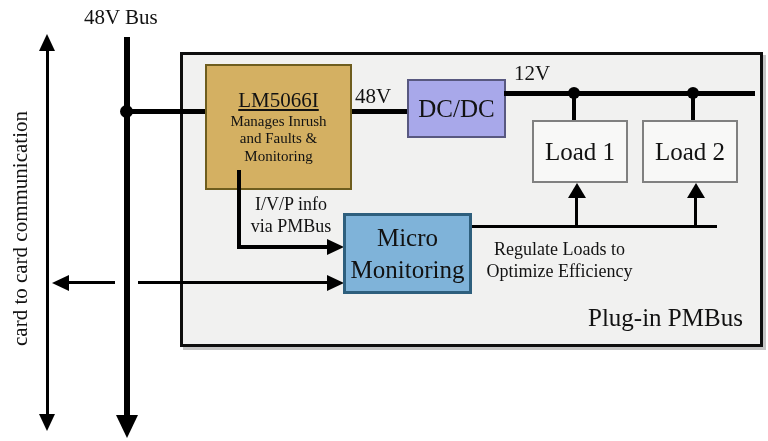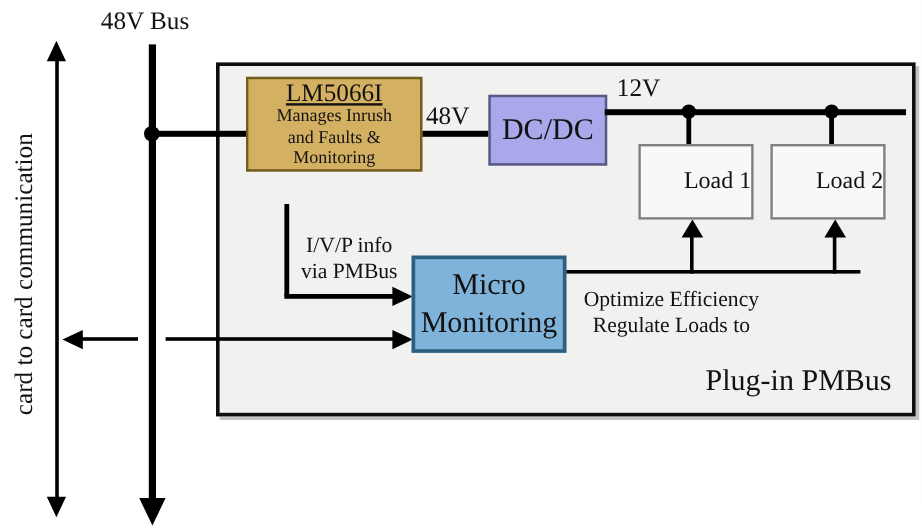--- a/index.html
+++ b/index.html
@@ -16,21 +16,21 @@
     border: 3px solid var(--card-border, #0e0e0e);
     box-shadow: 3px 3px 0 #c4c4c4;
   }
   
   .line { background: var(--line, #000); }
   
   .block { display: flex; flex-direction: column; align-items: center; justify-content: center; text-align: center; }
   .lm    { background: var(--lm-fill, #d4b062);   border: 2px solid var(--lm-border, #6e5d1e); }
   .dcdc  { background: var(--dcdc-fill, #a8a8ea); border: 2px solid var(--dcdc-border, #585880); font-size: 25px; }
   .micro { background: var(--micro-fill, #7fb3d9);border: 3px solid var(--micro-border, #2e5f7d); font-size: 25px; line-height: 1.25; }
-  .load  { background: var(--load-fill, #f8f8f7); border: 2px solid var(--load-border, #808080); font-size: 20px; align-items: flex-end; }
+  .load  { background: var(--load-fill, #f8f8f7); border: 2px solid var(--load-border, #808080); font-size: 25px; }
   .lm-title { font-size: 21px; text-decoration: underline; line-height: 1.15; }
   .lm-desc  { font-size: 15px; line-height: 1.18; }
   
   .lbl { white-space: nowrap; }
   .lbl-21 { font-size: 21px; text-align: right; }
   .lbl-18 { font-size: 18px; line-height: 21.5px; text-align: center; }
   .lbl-25 { font-size: 25px; }
   .vtext {
     writing-mode: vertical-rl; transform: rotate(180deg);
     font-size: 21px; text-align: center; white-space: nowrap;
@@ -65,21 +65,21 @@
 
   <div class="abs ah ah-left" style="left:52px; top:275px;"></div>
   <div class="abs line" style="left:66px; top:281px; width:49px; height:3px;"></div>
   <div class="abs line" style="left:138px; top:281px; width:190px; height:3px;"></div>
   <div class="abs ah ah-right" style="left:327px; top:275px;"></div>
 
   <div class="abs line" style="left:127px; top:109px; width:80px; height:5px;"></div>
   <div class="abs line" style="left:350px; top:109px; width:59px; height:5px;"></div>
   <div class="abs lbl lbl-21" style="left:355px; top:84px;">48V</div>
 
-  <div class="abs block lm" style="left:205px; top:64px; width:147px; height:79px;">
+  <div class="abs block lm" style="left:205px; top:64px; width:147px; height:126px;">
     <div class="lm-title">LM5066I</div>
     <div class="lm-desc">Manages Inrush</div>
     <div class="lm-desc">and Faults &amp;</div>
     <div class="lm-desc">Monitoring</div>
   </div>
 
   <div class="abs block dcdc" style="left:407px; top:79px; width:99px; height:59px;">
     <div>DC/DC</div>
   </div>
 
@@ -96,22 +96,22 @@
   <div class="abs block load" style="left:642px; top:120px; width:96px; height:63px;">
     <div>Load 2</div>
   </div>
 
   <div class="abs line" style="left:470px; top:225px; width:247px; height:3px;"></div>
   <div class="abs line" style="left:575px; top:196px; width:3px; height:32px;"></div>
   <div class="abs ah ah-up" style="left:568px; top:183px;"></div>
   <div class="abs line" style="left:694px; top:196px; width:3px; height:32px;"></div>
   <div class="abs ah ah-up" style="left:687px; top:183px;"></div>
   <div class="abs lbl-18" style="left:482px; top:239px; width:155px;">
+    <div>Regulate Loads to</div>
     <div>Optimize Efficiency</div>
-    <div>Regulate Loads to</div>
   </div>
 
   <div class="abs line" style="left:237px; top:170px; width:4px; height:77px;"></div>
   <div class="abs line" style="left:237px; top:245px; width:91px; height:4px;"></div>
   <div class="abs ah ah-right" style="left:327px; top:239px;"></div>
   <div class="abs lbl-18" style="left:246px; top:194px; width:90px;">
     <div>I/V/P info</div>
     <div>via PMBus</div>
   </div>
 

